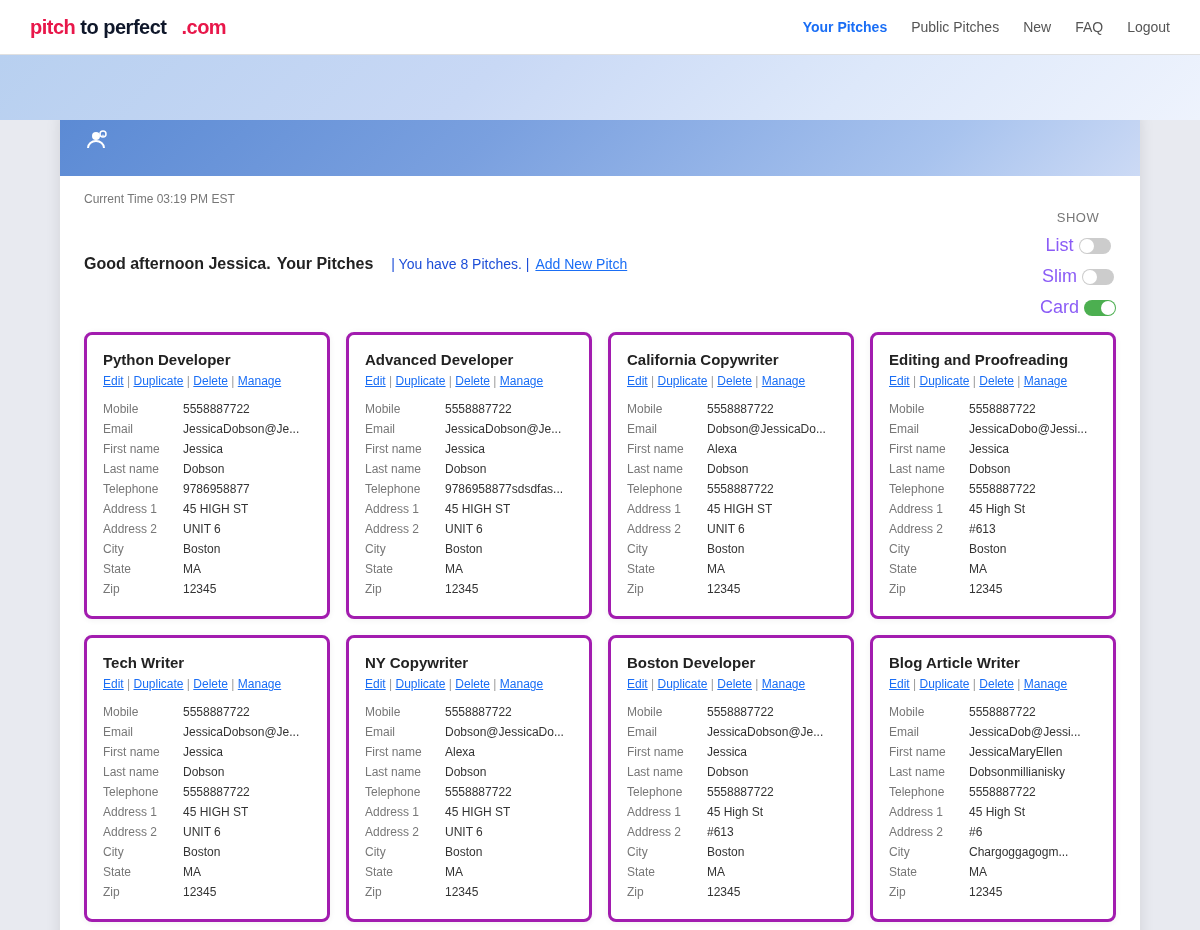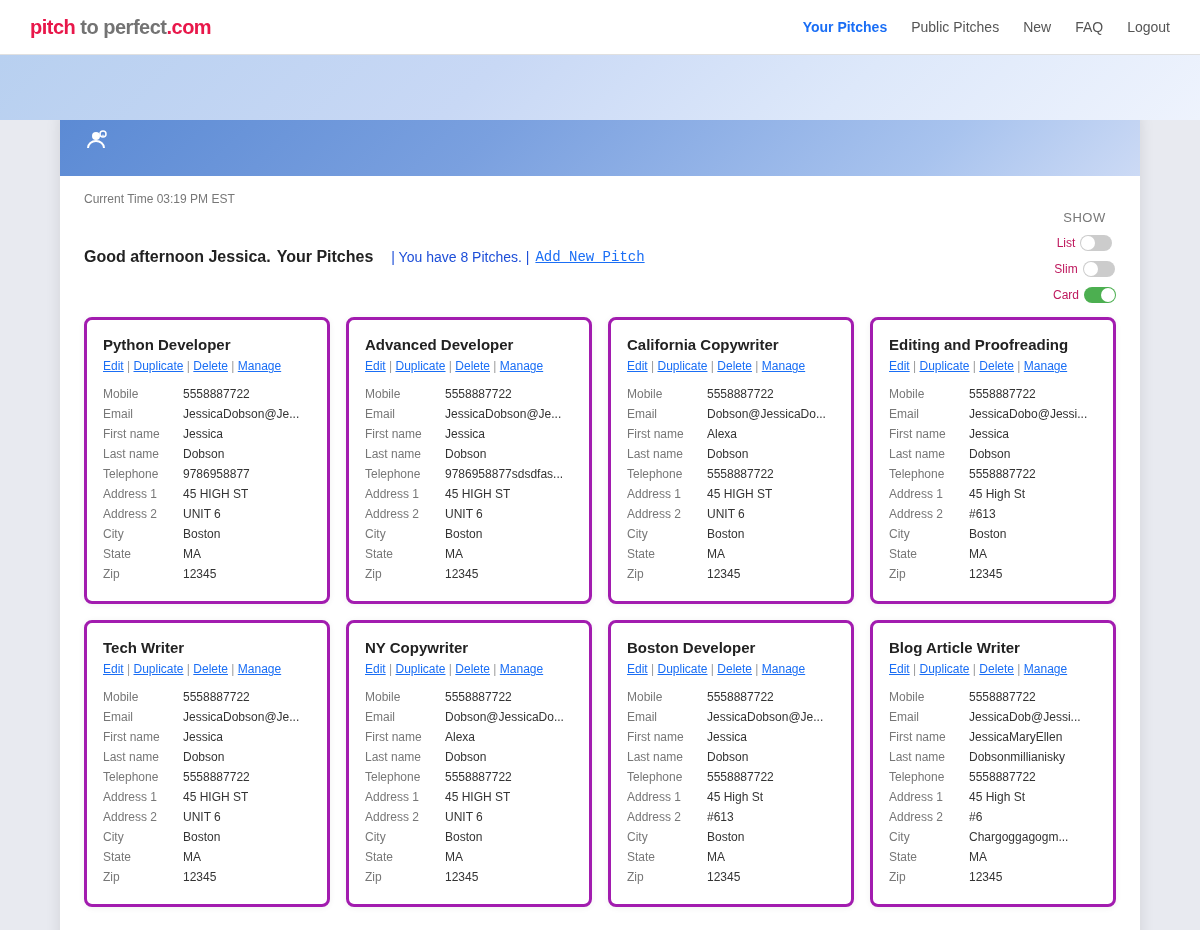--- a/index.html
+++ b/index.html
@@ -23,22 +23,22 @@
       position: relative;
       z-index: 10;
     }
     .logo {
       font-size: 20px;
       font-weight: 700;
       color: #333;
       letter-spacing: -0.5px;
     }
     .logo span.pitch { color: #e8174a; }
-    .logo span.to-perfect { color: #737373; }
-    .logo span.com { color: #e8174a; }
+    .logo span.to-perfect { color: #0f172a; }
+    .logo span.com { color: #e8174a; padding-left: 15px; }
     .nav-links {
       display: flex;
       align-items: center;
       gap: 24px;
     }
     .nav-links a {
       text-decoration: none;
       font-size: 14px;
       color: #555;
     }
@@ -119,39 +119,38 @@
     .pitch-count {
       font-size: 14px;
       color: #1d4ed8;
       margin-left: 12px;
     }
     .add-link {
       font-size: 14px;
       color: #1a6ef5;
       text-decoration: underline;
       cursor: pointer;
-      font-family: Liberation Mono, monospace;
     }
 
     .view-toggle {
       display: flex;
       align-items: center;
       gap: 10px;
       margin-left: auto;
       flex-direction: column;
     }
     .view-toggle-label {
       font-size: 13px;
       color: #777;
       text-transform: uppercase;
       letter-spacing: 0.5px;
     }
     .toggle-option {
-      font-size: 12px;
-      color: #be185d;
+      font-size: 18px;
+      color: #8b5cf6;
       display: flex;
       align-items: center;
       gap: 5px;
     }
     
     .toggle-switch {
       width: 32px;
       height: 16px;
       background: #ccc;
       border-radius: 8px;

